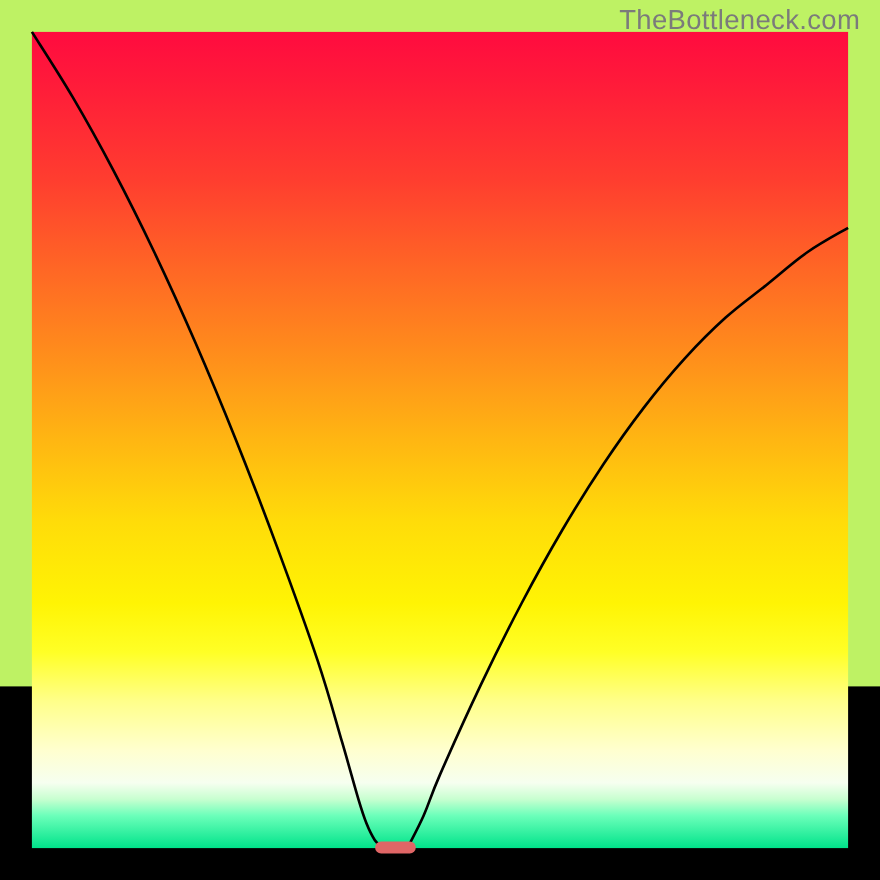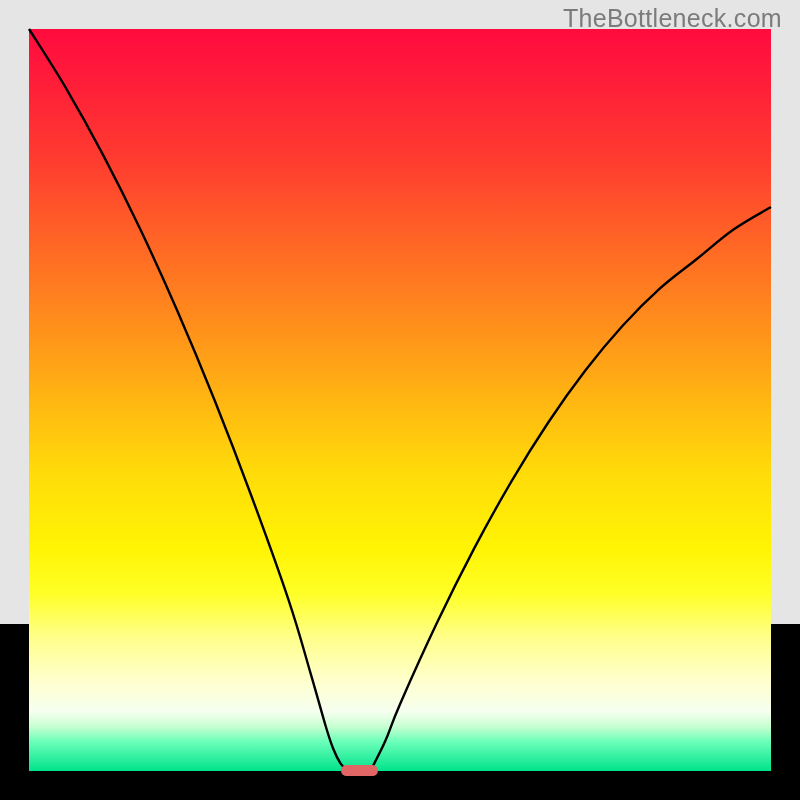--- a/index.html
+++ b/index.html
@@ -8,21 +8,21 @@
     width: 800px;
     height: 800px;
     background: #000;
     overflow: hidden;
     font-family: Arial, Helvetica, sans-serif;
   }
   .frame {
     position: relative;
     width: 800px;
     height: 624px;
-    background: #e5e5e5;
+    background: #bef264;
   }
   .plot {
     position: absolute;
     left: 29px;
     top: 29px;
     width: 742px;
     height: 742px;
     background: linear-gradient(
       to bottom,
       #ff0b3f 0%,

